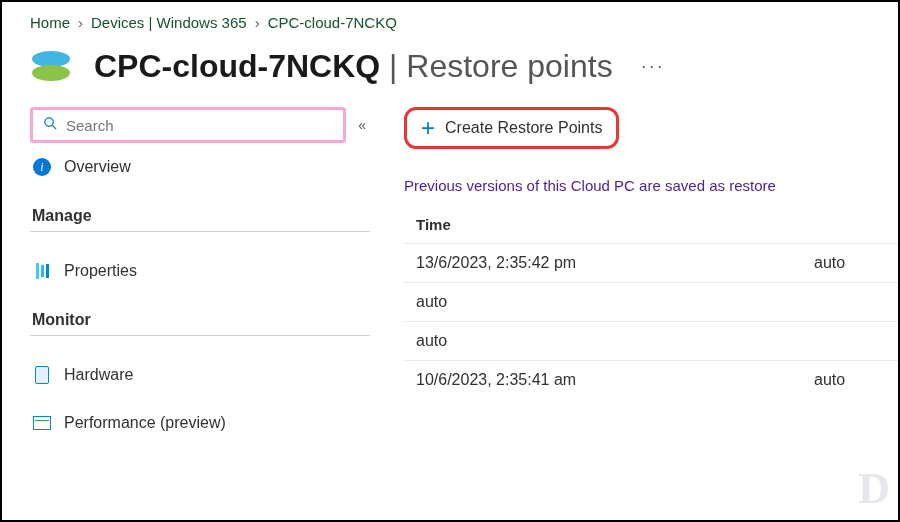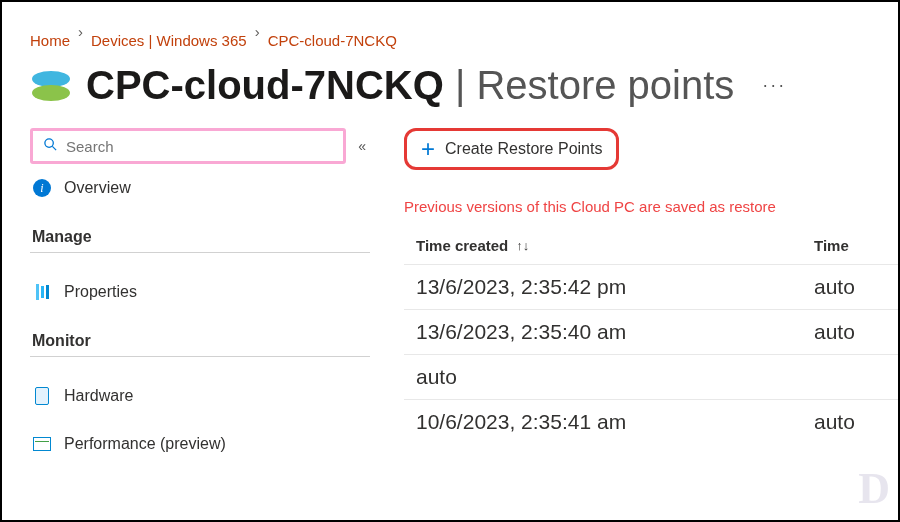--- a/index.html
+++ b/index.html
@@ -14,44 +14,45 @@
       overflow: hidden;
       position: relative;
     }
     .breadcrumb {
       padding: 12px 28px 10px 28px;
       font-size: 15px;
       display: flex;
       align-items: center;
       gap: 8px;
     }
-    .breadcrumb a { color: #c2410c; text-decoration: none; cursor: pointer; margin-top: 18px; }
+    .breadcrumb a { color: #14532d; text-decoration: none; cursor: pointer; }
     .breadcrumb .sep { color: #605e5c; }
     .title-row {
       display: flex;
       align-items: center;
       padding: 4px 28px 20px 28px;
       gap: 14px;
     }
     .disk-icon {
       width: 42px; height: 42px;
       position: relative;
     }
     .disk-icon .d1, .disk-icon .d2 {
       position: absolute;
       width: 38px; height: 16px;
       border-radius: 50%/50%;
       left: 2px;
     }
     .disk-icon .d1 { background: #40b6e0; top: 6px; }
     .disk-icon .d2 { background: #8bc34a; top: 20px; }
     .title-row h1 {
-      font-size: 40px;
+      font-size: 32px;
       font-weight: 600;
       color: #1b1a19;
+      margin-left: 8px;
     }
     .title-row .light { font-weight: 400; color: #555; }
     .title-row .dots { margin-left: 14px; color: #555; font-size: 18px; letter-spacing: 2px; cursor: pointer; }
     .layout { display: flex; }
     .sidebar {
       width: 380px;
       padding: 0 12px 0 28px;
       position: relative;
     }
     .search-row { display: flex; align-items: center; gap: 8px; }
@@ -131,37 +132,37 @@
       padding: 6px 14px;
       border: 3px solid #e53935;
       border-radius: 12px;
     }
     .create-btn .plus {
       color: #0078d4; font-size: 24px; line-height: 1; font-weight: 300;
     }
     .description {
       padding: 28px 0 16px 0;
       font-size: 15px;
-      color: #ef4444;
+      color: #4c1d95;
       white-space: nowrap;
     }
     .table-header {
       display: flex;
       padding: 6px 0 10px 12px;
       font-weight: 600;
       font-size: 15px;
     }
     .col-time { flex: 0 0 398px; display: flex; align-items: center; gap: 8px; }
     .col-type { flex: 1; }
     .sort-arrows { font-size: 13px; }
     .table-row {
       display: flex;
       padding: 10px 0 10px 12px;
       border-top: 1px solid #e8e8e8;
-      font-size: 21px;
+      font-size: 16px;
       justify-content: center;
     }
     .table-row .col-time { font-weight: 400; }
     .watermark {
       position: absolute;
       right: 8px; bottom: 6px;
       font-size: 44px; font-weight: 700;
       color: rgba(120,110,160,0.18);
       font-family: Georgia, serif;
       pointer-events: none;
@@ -242,33 +243,28 @@
     <div class="toolbar">
       <div class="create-btn">
         <span class="plus">+</span>
         <span>Create Restore Points</span>
       </div>
     </div>
 
     <div class="description">Previous versions of this Cloud PC are saved as restore</div>
 
     <div class="table-header">
-      <div class="col-time">
-        <span>Time created</span>
-        <span class="sort-arrows">↑↓</span>
-      </div>
       <div class="col-type">Time</div>
     </div>
 
     <div class="table-row">
       <div class="col-time">13/6/2023, 2:35:42 pm</div>
       <div class="col-type">auto</div>
     </div>
     <div class="table-row">
-      <div class="col-time">13/6/2023, 2:35:40 am</div>
       <div class="col-type">auto</div>
     </div>
     <div class="table-row">
       <div class="col-type">auto</div>
     </div>
     <div class="table-row">
       <div class="col-time">10/6/2023, 2:35:41 am</div>
       <div class="col-type">auto</div>
     </div>
   </div>

